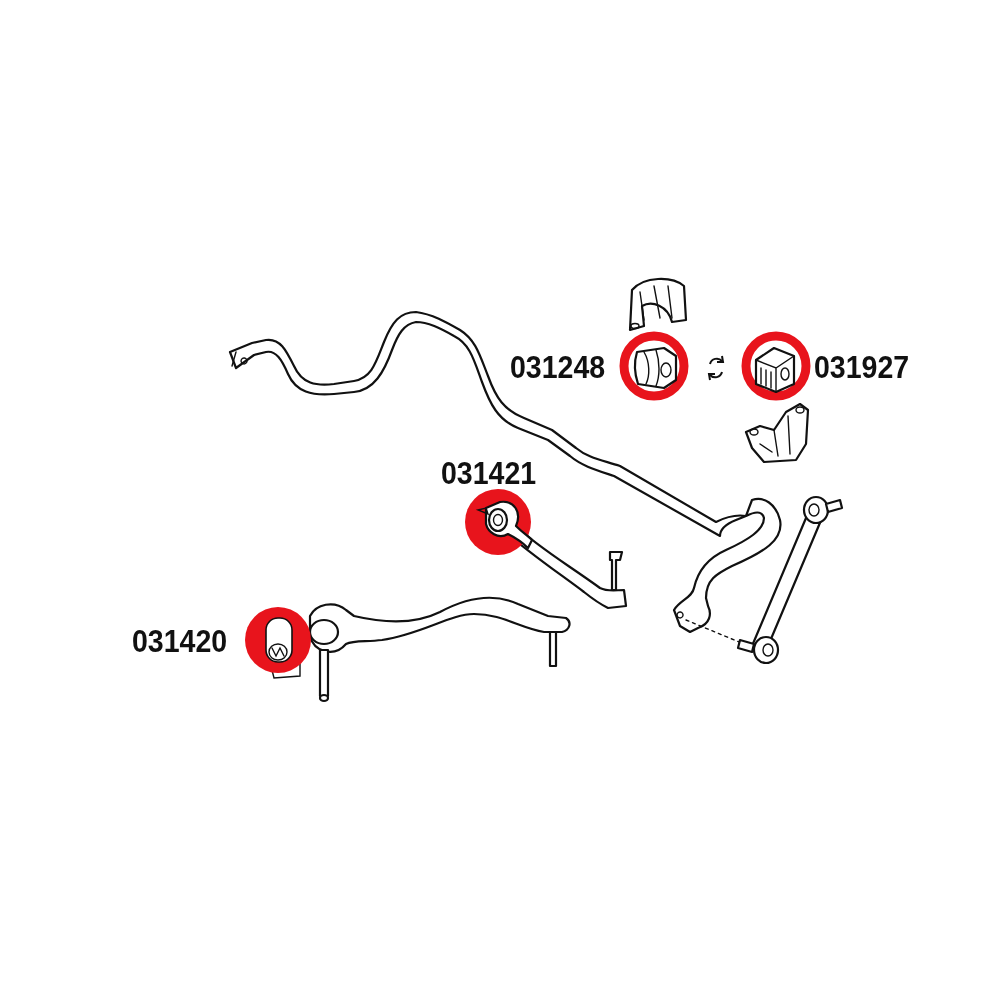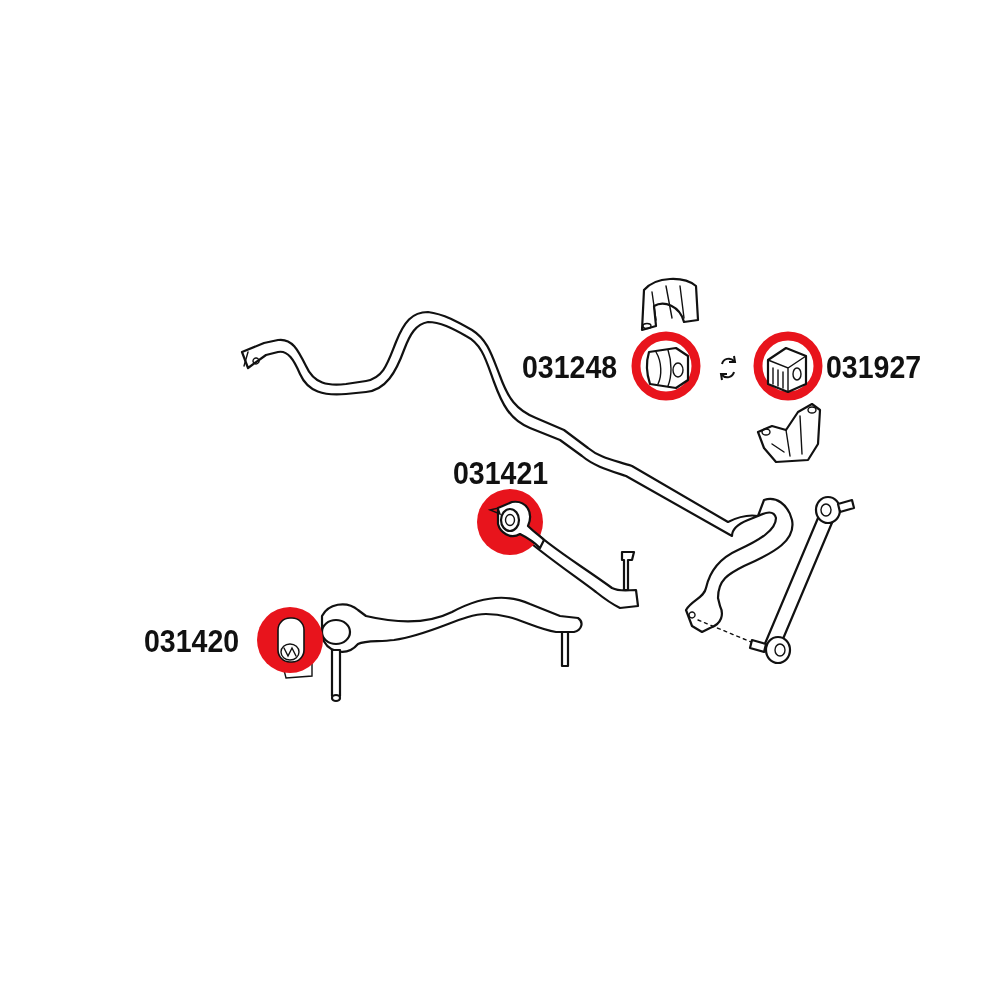--- a/index.html
+++ b/index.html
@@ -1,17 +1,17 @@
 <!DOCTYPE html>
 <html><head>
 <meta charset="utf-8">
 <style>
   html, body { margin: 0; padding: 0; background: #ffffff; }
   body { width: 1000px; height: 1000px; position: relative; overflow: hidden; }
-  #stage { position: absolute; left: 16px; top: 0; width: 816px; height: 1000px; }
+  #stage { position: absolute; left: 4px; top: 0; width: 816px; height: 1000px; }
   .part-label {
     position: absolute;
     font-family: "Liberation Sans", sans-serif;
     font-weight: bold;
     font-size: 31px;
     color: #111111;
     letter-spacing: 0px;
     line-height: 1;
     white-space: nowrap;
     transform: scaleX(0.92);

